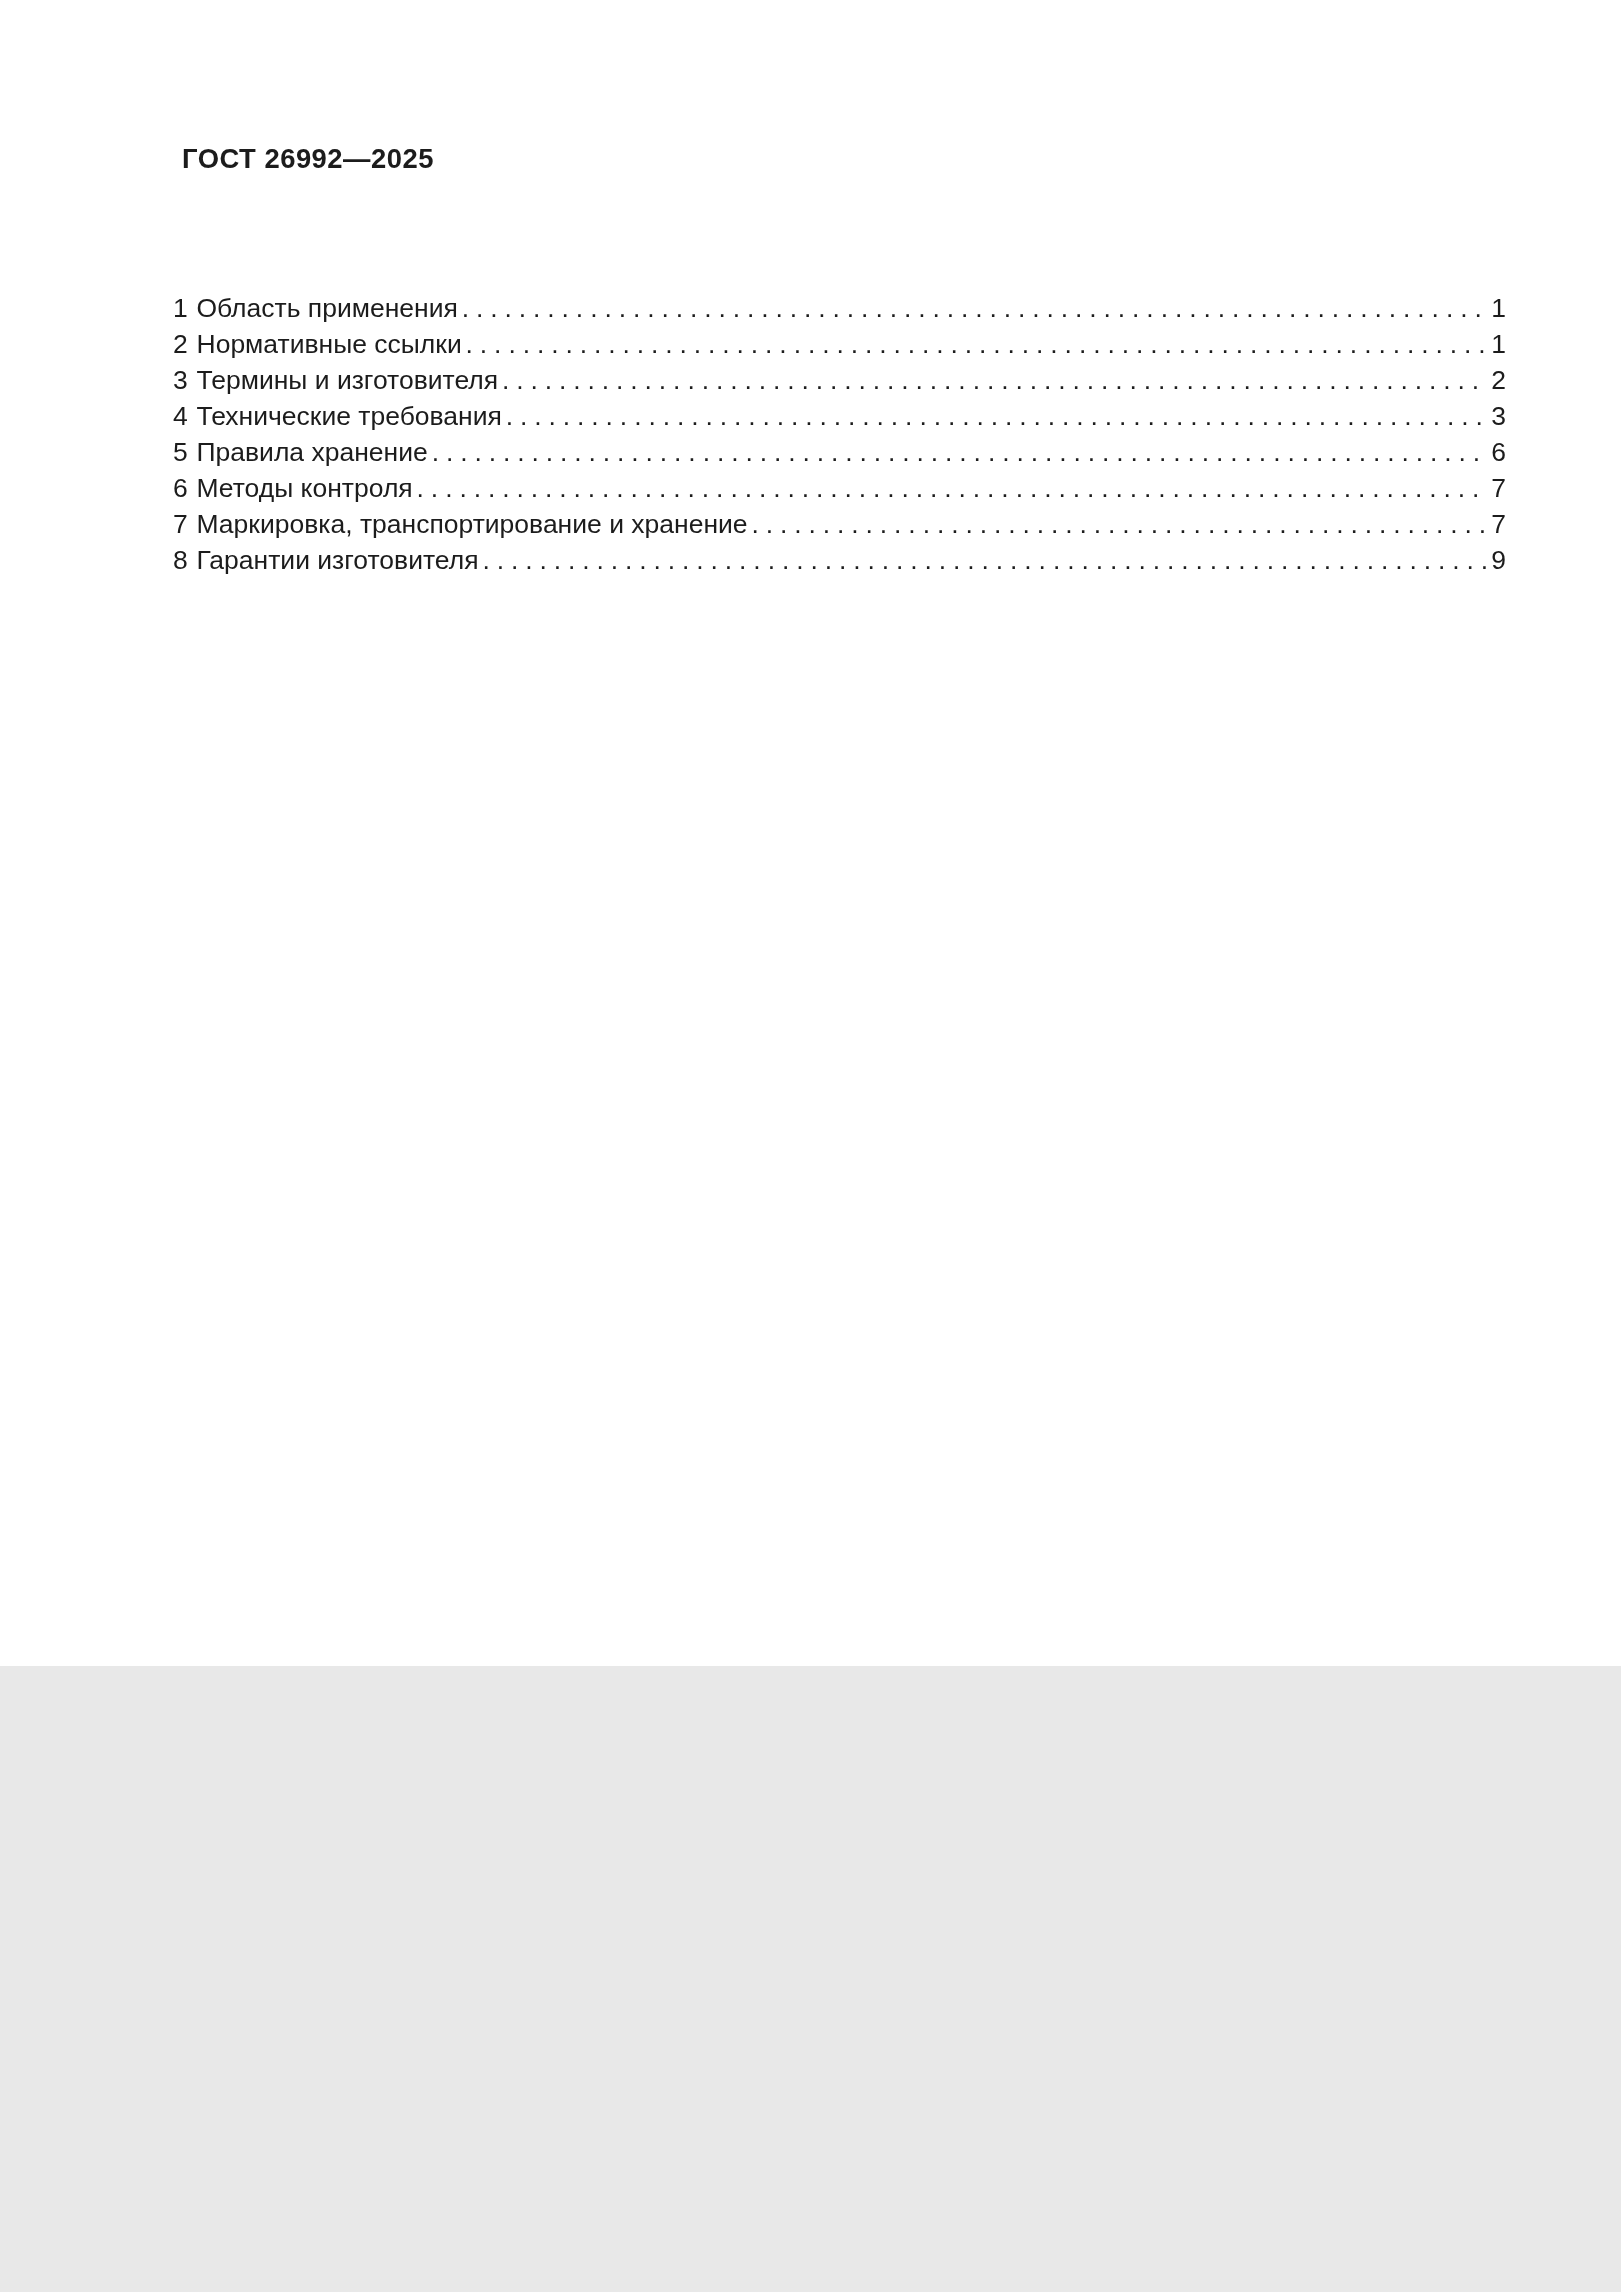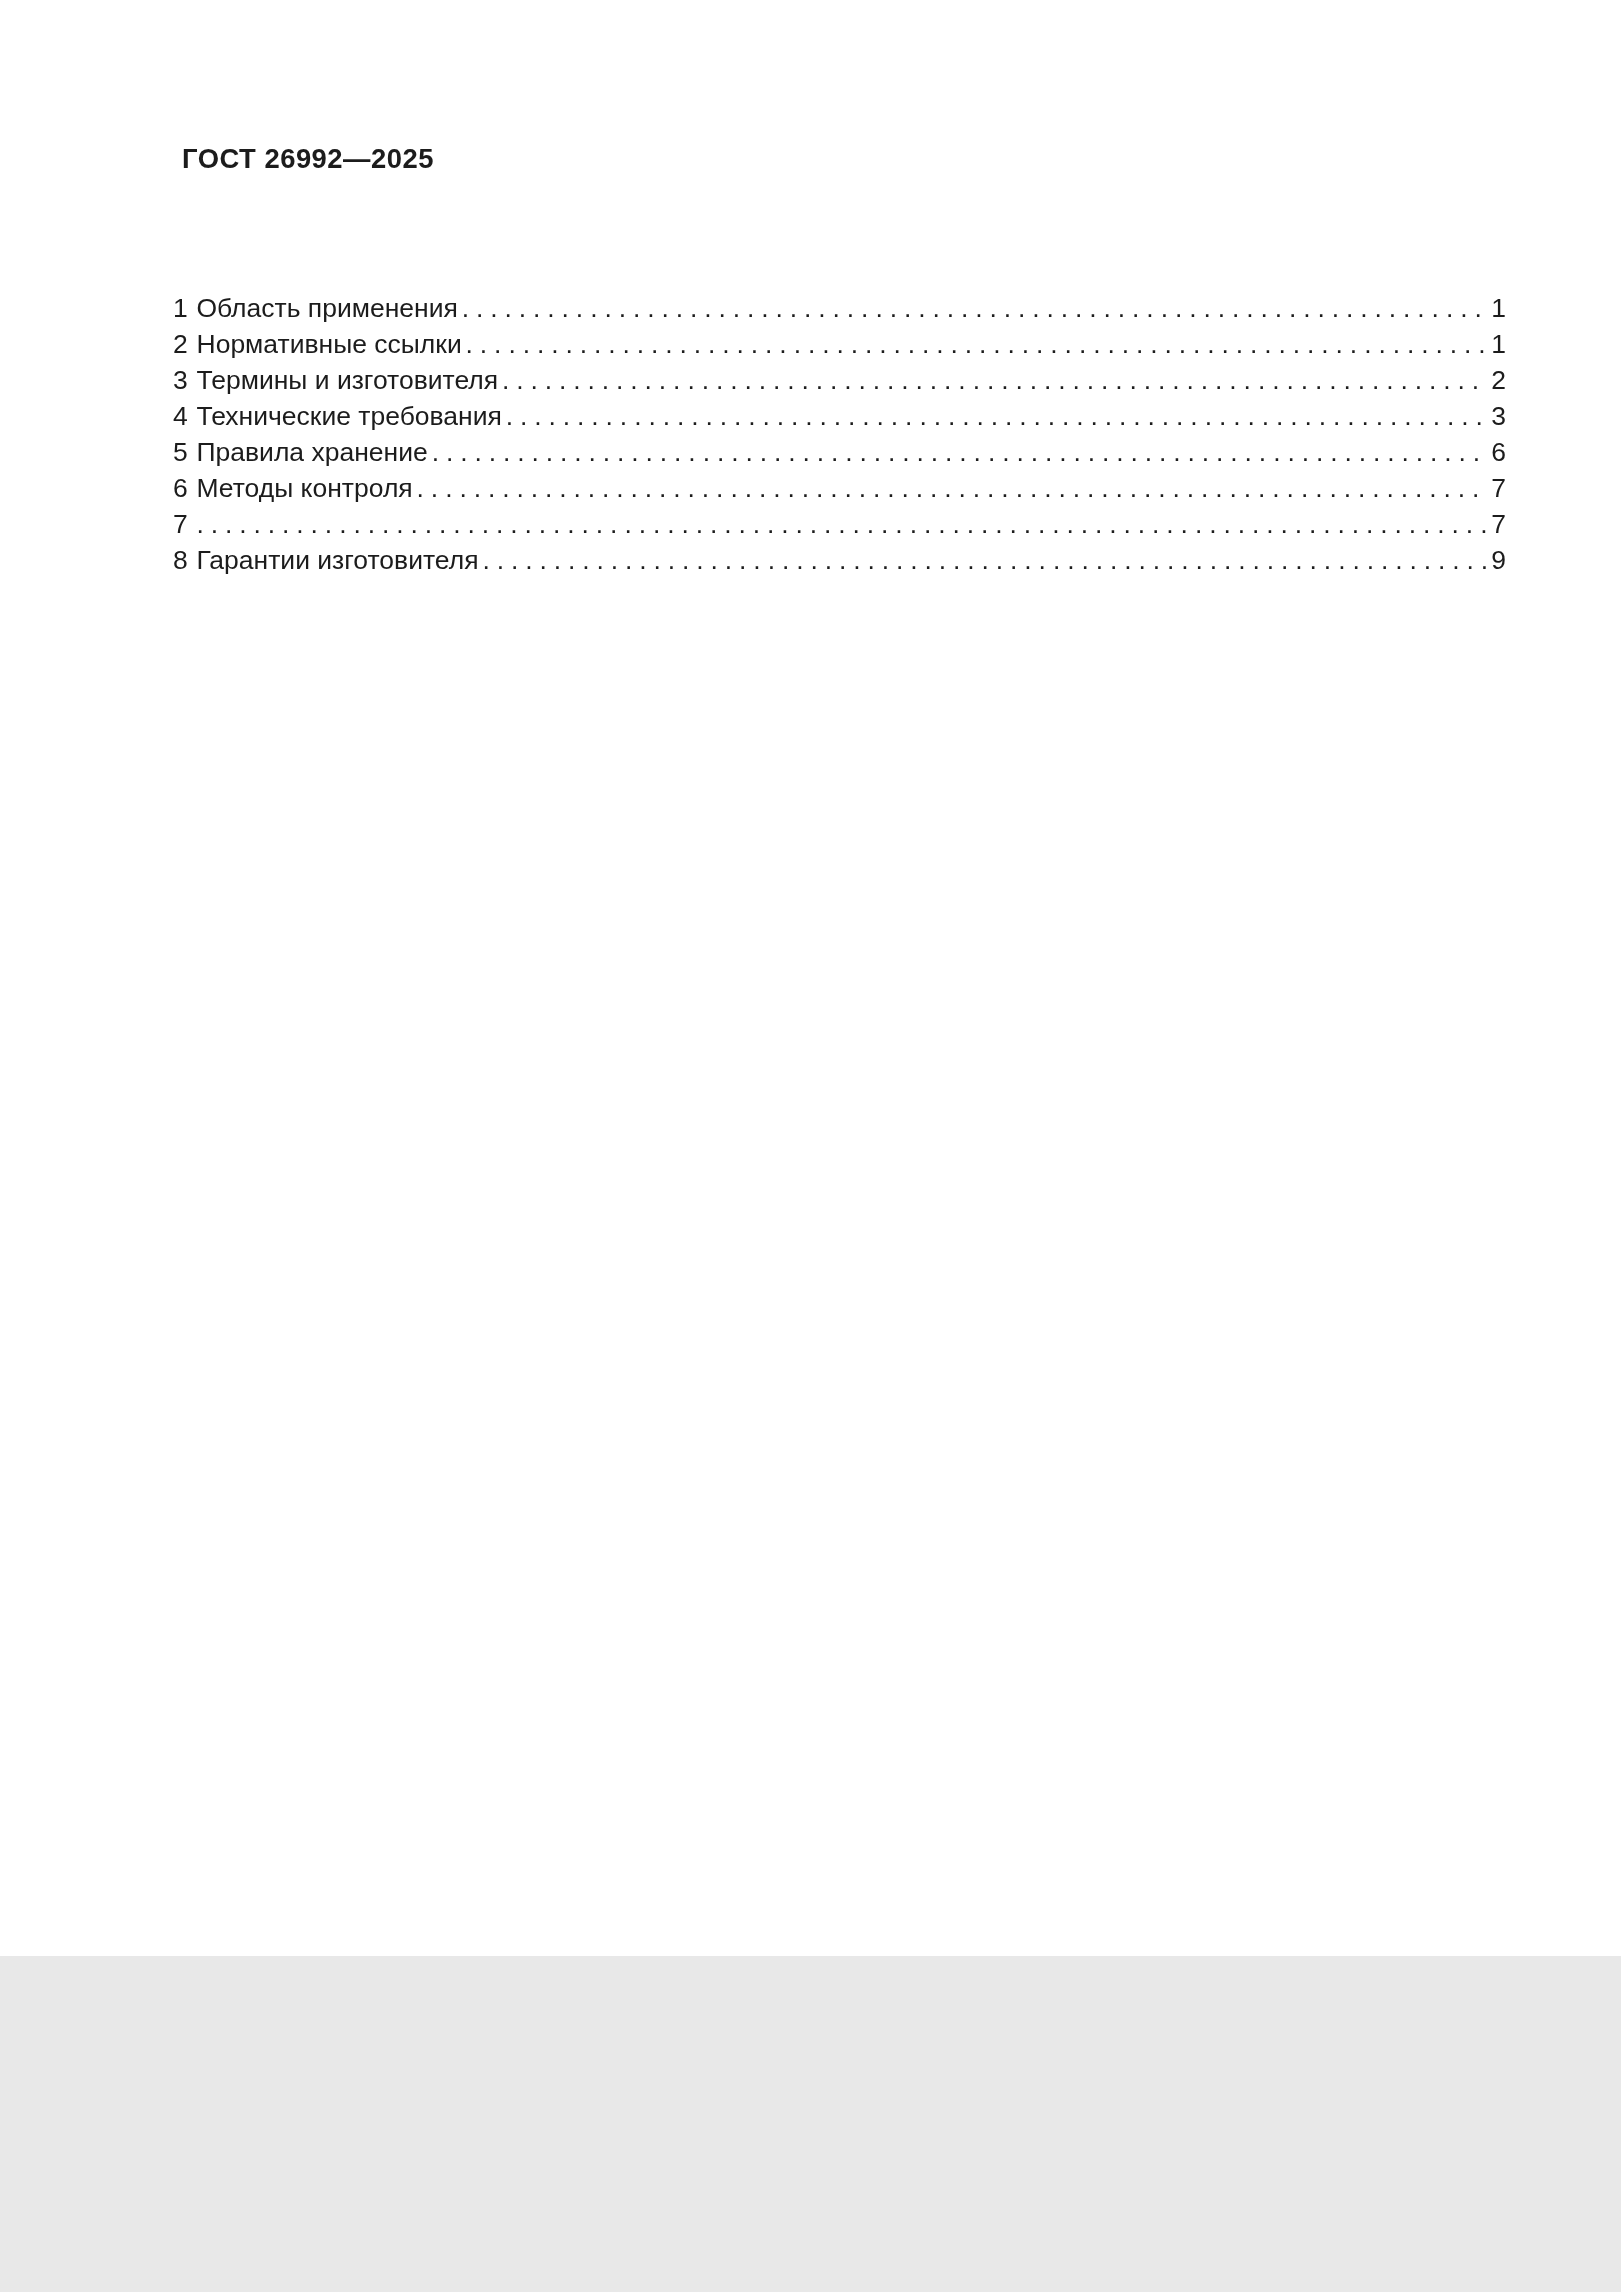--- a/index.html
+++ b/index.html
@@ -3,21 +3,21 @@
 <meta charset="utf-8">
 <style>
   html, body {
     margin: 0;
     padding: 0;
     background: #e8e8e8;
   }
   .page {
     position: relative;
     width: 1621px;
-    height: 1956px;
+    height: 1666px;
     background: #ffffff;
     font-family: "Liberation Sans", "DejaVu Sans", sans-serif;
     color: #1c1c1c;
     overflow: hidden;
   }
   .doc-code {
     position: absolute;
     left: 182px;
     top: 143px;
     font-size: 27.4px;
@@ -127,20 +127,21 @@
 
   <div class="toc-row">
     <span class="toc-num">6</span>
     <span class="toc-label">Методы контроля</span>
     <span class="leader"></span>
     <span class="toc-page">7</span>
   </div>
 
   <div class="toc-row">
     <span class="toc-num">7</span>
+    <span class="toc-label">Маркировка, транспортирование и хранение</span>
     <span class="leader"></span>
     <span class="toc-page">7</span>
   </div>
 
   <div class="toc-row">
     <span class="toc-num">8</span>
     <span class="toc-label">Гарантии изготовителя</span>
     <span class="leader"></span>
     <span class="toc-page">9</span>
   </div>

